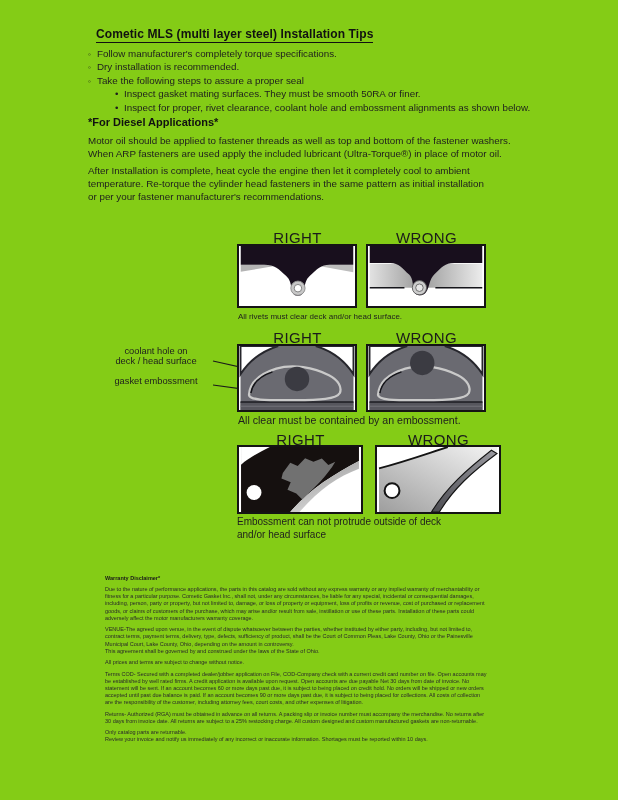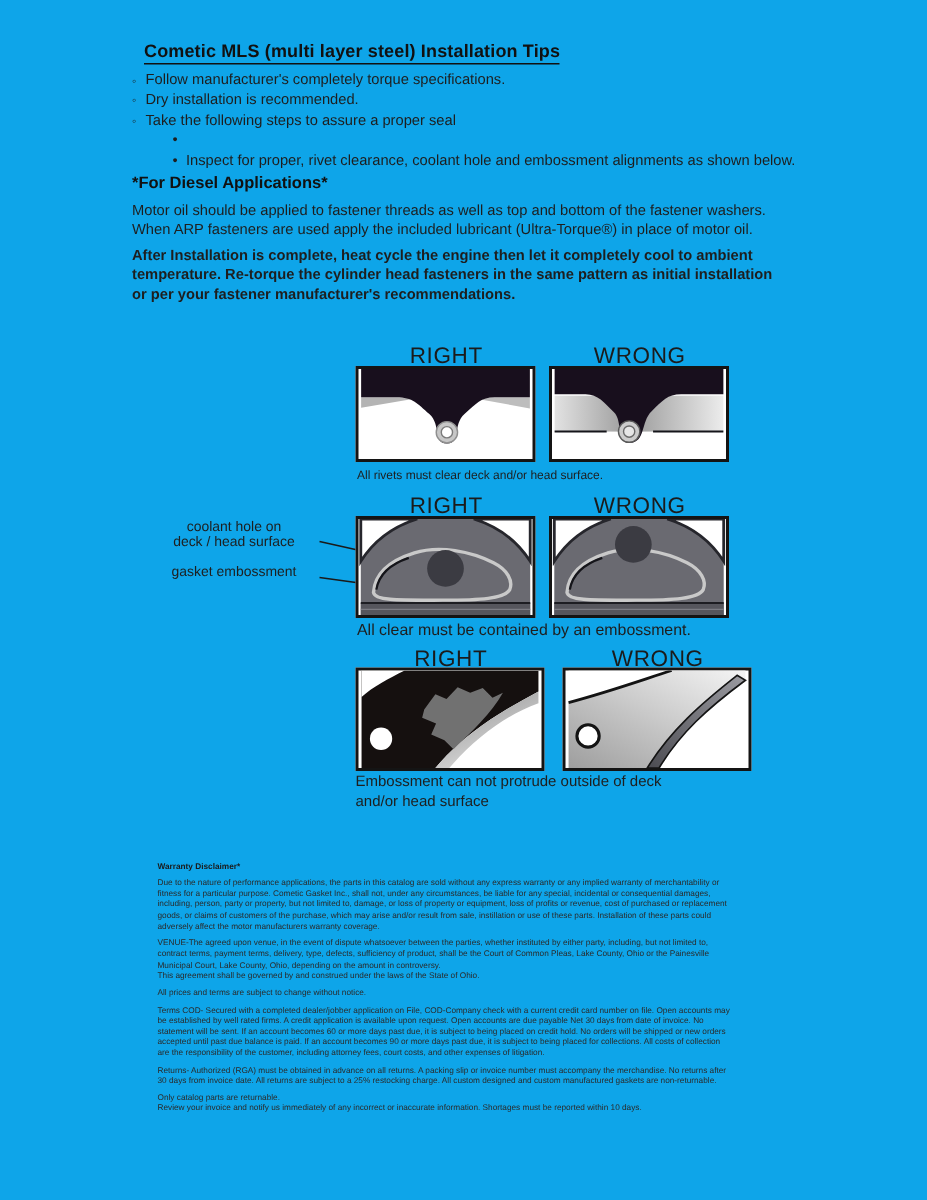--- a/index.html
+++ b/index.html
@@ -1,28 +1,28 @@
 <!DOCTYPE html>
 <html><head>
 <meta charset="utf-8">
 <style>
   html,body{margin:0;padding:0;background:#ffffff;}
-  .page{position:relative;width:618px;height:800px;background:#0ea5e9;overflow:hidden;
+  .page{position:relative;width:618px;height:800px;background:#84cc16;overflow:hidden;
         font-family:"Liberation Sans", sans-serif;color:#222;}
   .abs{position:absolute;}
   .doc-title{left:96px;top:27px;font-size:12px;font-weight:bold;color:#111;
              border-bottom:1.6px solid #111;padding-bottom:1px;letter-spacing:0.1px;}
   .bullets{left:88px;top:47px;font-size:9.8px;color:#1e1e1e;}
   .b-row{display:flex;line-height:13.4px;white-space:nowrap;}
   .b-row.lvl2{margin-left:27px;}
   .b-mark{display:inline-block;width:9px;flex:0 0 9px;}
   .lvl1 .b-mark{font-size:8px;transform:translateY(0.5px);}
   .diesel-head{left:88px;top:116px;font-size:11px;font-weight:bold;color:#111;}
   .para{left:88px;font-size:9.8px;line-height:13px;color:#1e1e1e;white-space:pre-line;width:500px;}
-  .p1{top:134px;} .p2{top:164px;font-weight:bold;} .pnote{top:205px;}
+  .p1{top:134px;} .p2{top:164px;} .pnote{top:205px;}
   .dlabel{font-size:15px;color:#1b1b1b;text-align:center;letter-spacing:0.4px;}
   .panel{border:2.5px solid #141414;line-height:0;background:#fff;}
   .cap{color:#1e1e1e;}
   .cap1{left:238px;top:312px;font-size:8px;}
   .cap2{left:238px;top:414px;font-size:10.6px;}
   .cap3{left:237px;top:516px;font-size:10px;line-height:12.5px;white-space:pre-line;}
   .sidelab{left:100px;width:112px;text-align:center;font-size:9.3px;line-height:9.6px;
            color:#1e1e1e;white-space:pre-line;}
   .warranty{left:105px;top:575px;width:430px;font-size:5.5px;line-height:7.15px;color:#2a2a2a;}
   .warranty .w-head{font-weight:bold;margin:0 0 4px 0;color:#1a1a1a;}
@@ -44,20 +44,21 @@
     <div class="b-row lvl1">
       <span class="b-mark">◦</span>
       <span>Dry installation is recommended.</span>
     </div>
     <div class="b-row lvl1">
       <span class="b-mark">◦</span>
       <span>Take the following steps to assure a proper seal</span>
     </div>
     <div class="b-row lvl2">
       <span class="b-mark">•</span>
+      <span>Inspect gasket mating surfaces.  They must be smooth 50RA or finer.</span>
     </div>
     <div class="b-row lvl2">
       <span class="b-mark">•</span>
       <span>Inspect for proper, rivet clearance, coolant hole and embossment alignments as shown below.</span>
     </div>
   </div>
 
   <div class="abs diesel-head">*For Diesel Applications*</div>
   <div class="abs para p1">Motor oil should be applied to fastener threads as well as top and bottom of the fastener washers.
 When ARP fasteners are used apply the included lubricant (Ultra-Torque®) in place of motor oil.</div>

